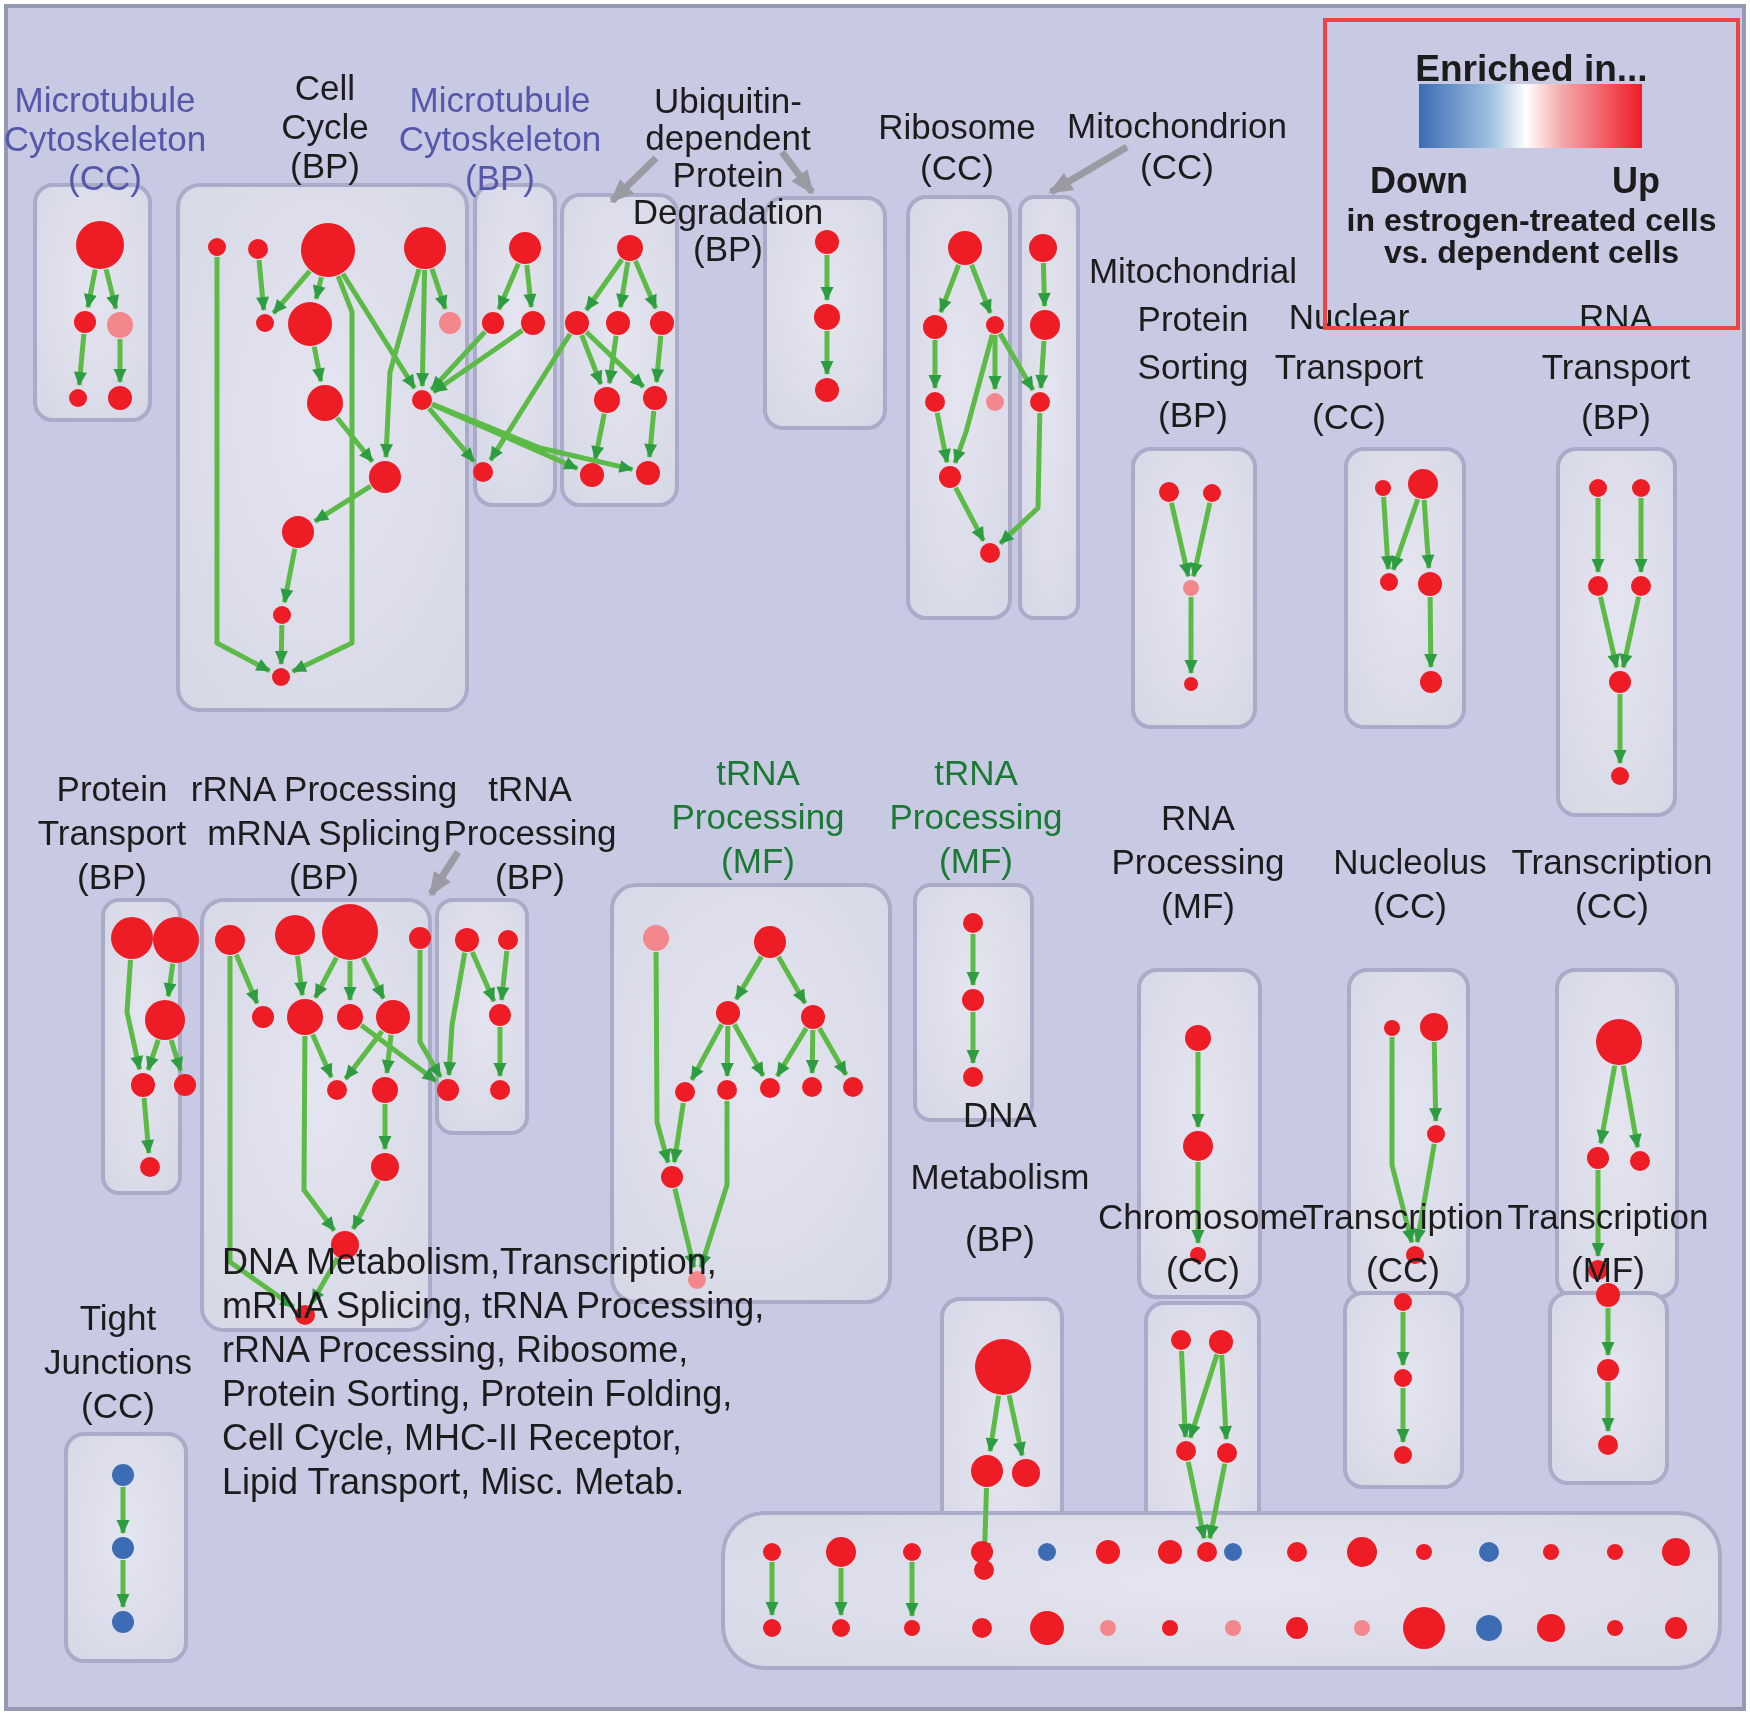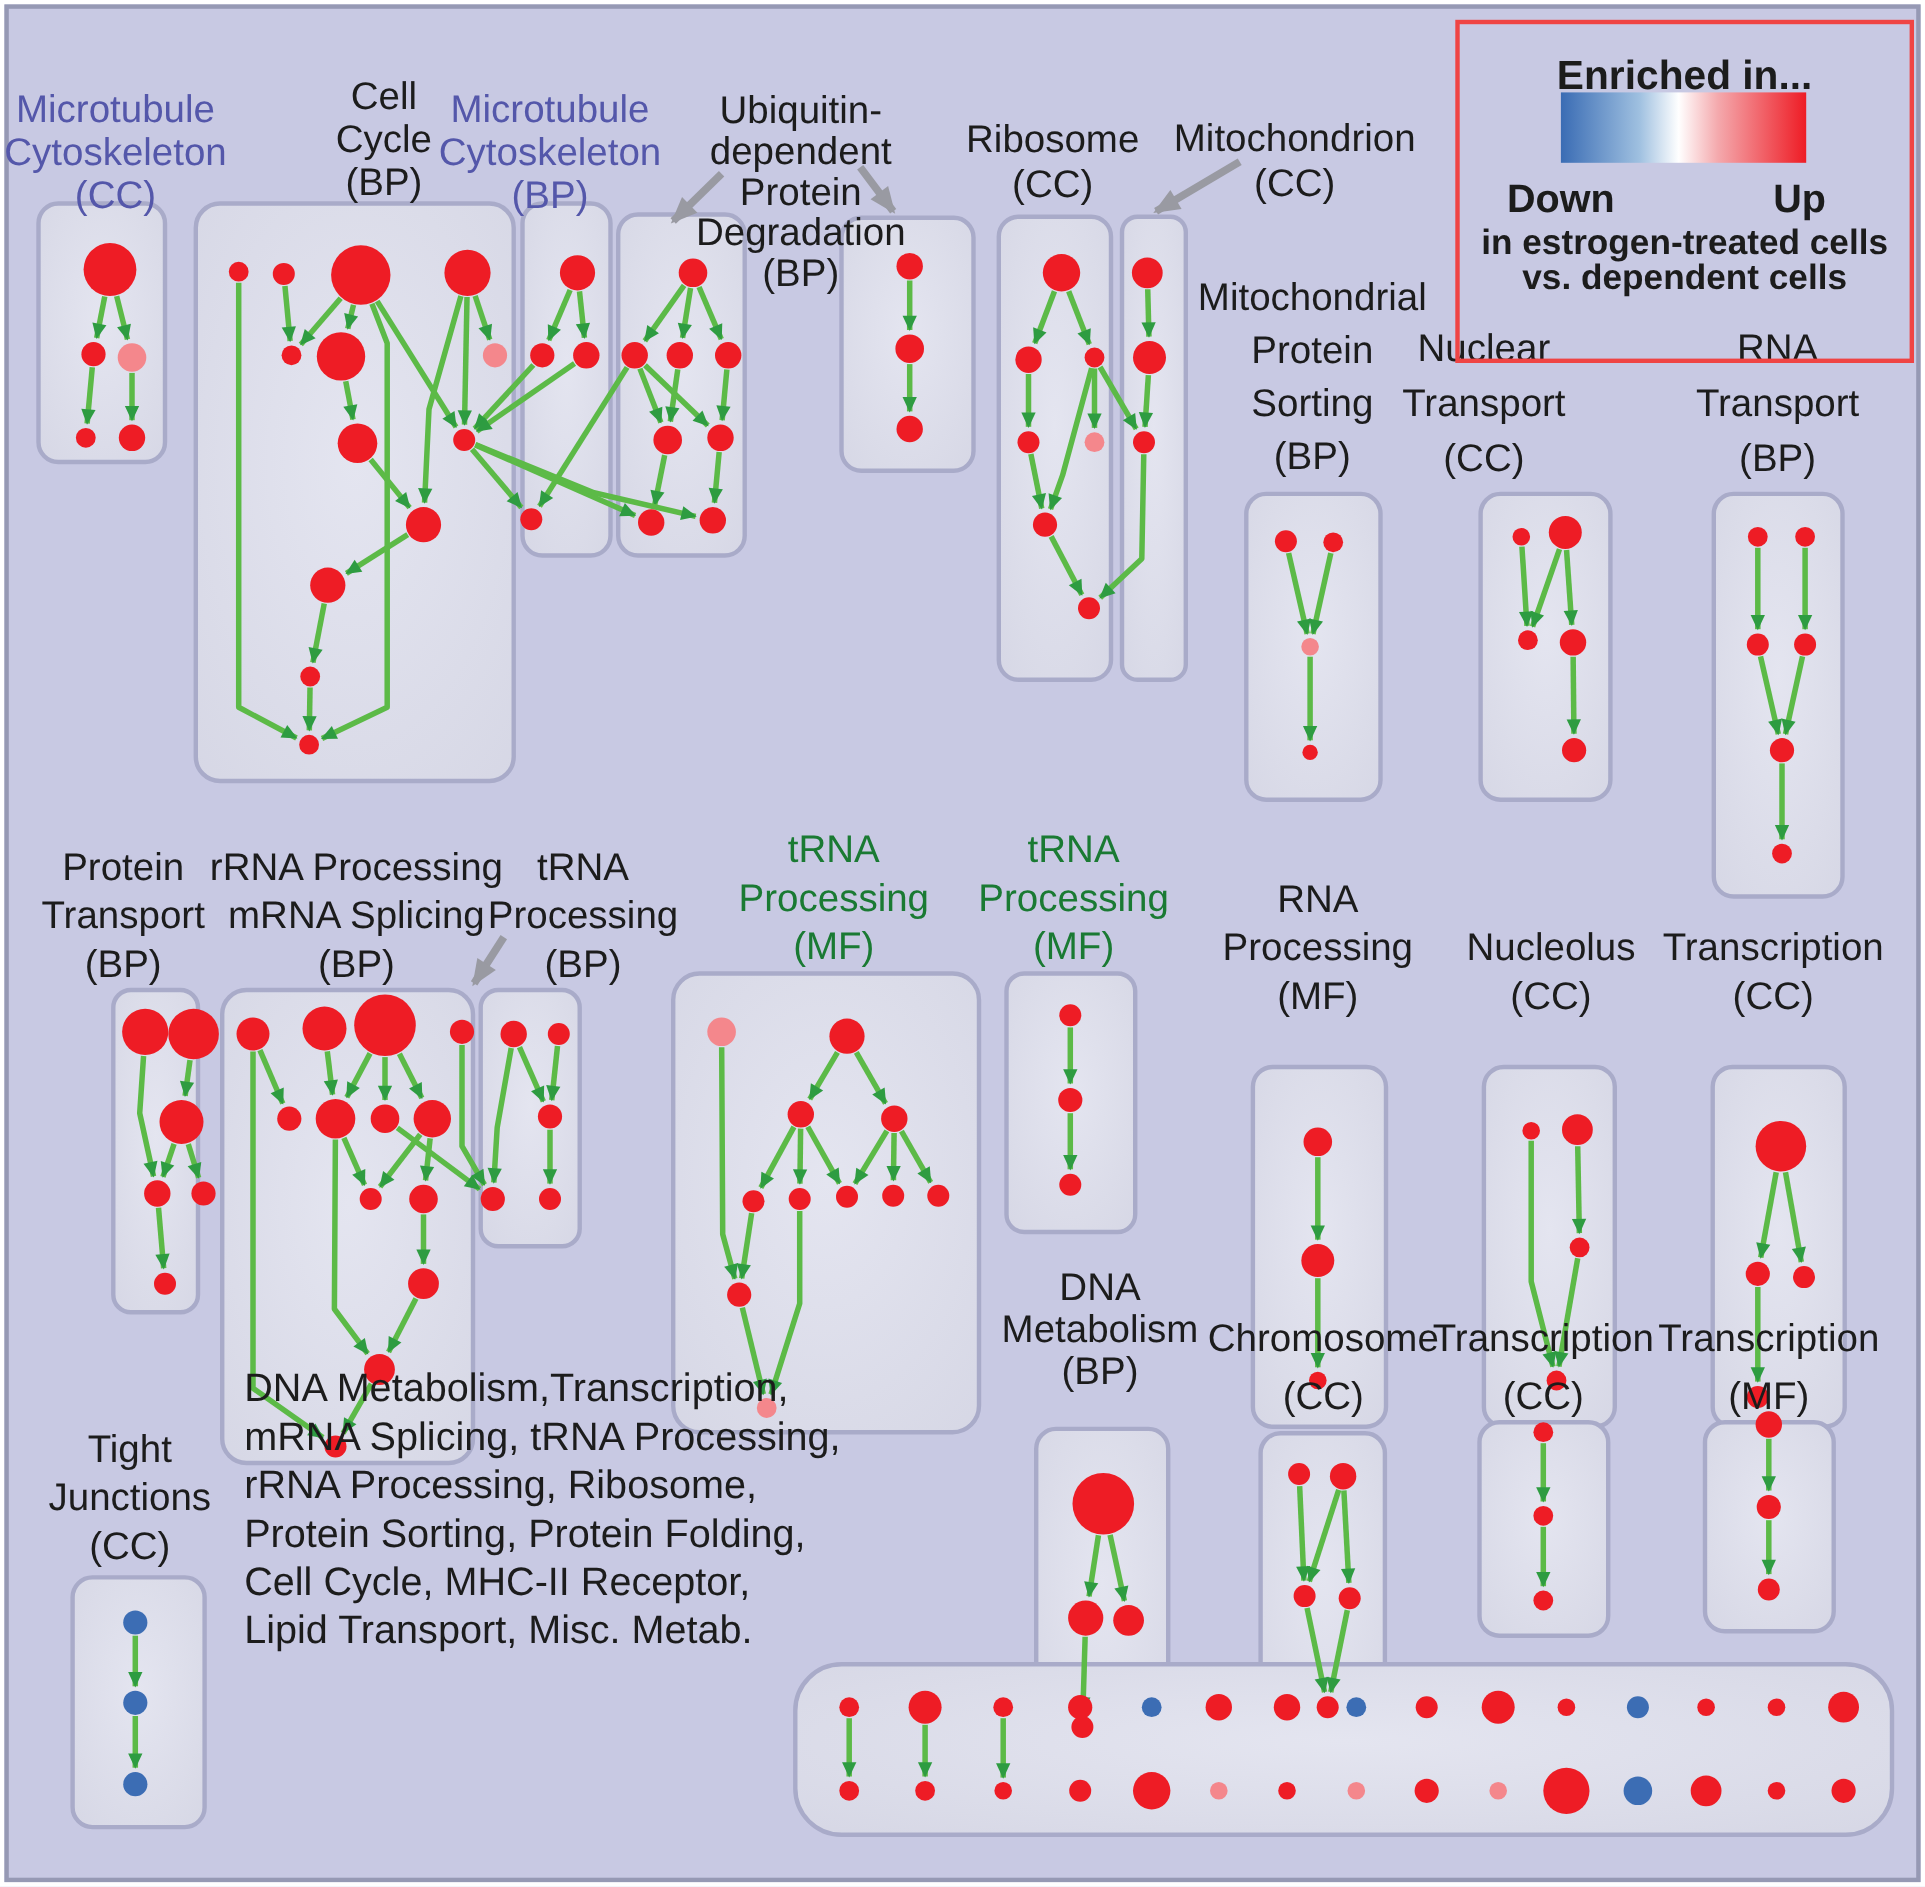--- a/index.html
+++ b/index.html
@@ -360,21 +360,21 @@
         <line x1="782" y1="152" x2="812" y2="192" class="gray-arrow" marker-end="url(#arrowGray)"></line>
         <line x1="1127" y1="147" x2="1051" y2="192" class="gray-arrow" marker-end="url(#arrowGray)"></line>
         <line x1="458" y1="852" x2="431" y2="894" class="gray-arrow" marker-end="url(#arrowGray)"></line>
       </g>
   </svg>
 
   <div id="labels-layer">
       <div class="lbl blue" style="left: 105px; top: 68px; line-height: 39px;">Microtubule
 Cytoskeleton
 (CC)</div>
-      <div class="lbl " style="left: 325px; top: 68px; line-height: 39px; margin-left: 24px;">Cell
+      <div class="lbl " style="left: 325px; top: 68px; line-height: 39px;">Cell
 Cycle
 (BP)</div>
       <div class="lbl blue" style="left: 500px; top: 68px; line-height: 39px;">Microtubule
 Cytoskeleton
 (BP)</div>
       <div class="lbl " style="left: 728px; top: 82px; line-height: 37px;">Ubiquitin-
 dependent
 Protein
 Degradation
 (BP)</div>
@@ -407,21 +407,21 @@
       <div class="lbl green" style="left: 976px; top: 751px; line-height: 44px;">tRNA
 Processing
 (MF)</div>
       <div class="lbl " style="left: 1198px; top: 796px; line-height: 44px;">RNA
 Processing
 (MF)</div>
       <div class="lbl " style="left: 1410px; top: 840px; line-height: 44px;">Nucleolus
 (CC)</div>
       <div class="lbl " style="left: 1612px; top: 840px; line-height: 44px;">Transcription
 (CC)</div>
-      <div class="lbl " style="left: 1000px; top: 1152px; line-height: 38px;">DNA
+      <div class="lbl " style="left: 1000px; top: 1084px; line-height: 62px;">DNA
 Metabolism
 (BP)</div>
       <div class="lbl " style="left: 1203px; top: 1190px; line-height: 53px;">Chromosome
 (CC)</div>
       <div class="lbl " style="left: 1403px; top: 1190px; line-height: 53px;">Transcription
 (CC)</div>
       <div class="lbl " style="left: 1608px; top: 1190px; line-height: 53px;">Transcription
 (MF)</div>
       <div class="lbl " style="left: 118px; top: 1296px; line-height: 44px;">Tight
 Junctions

